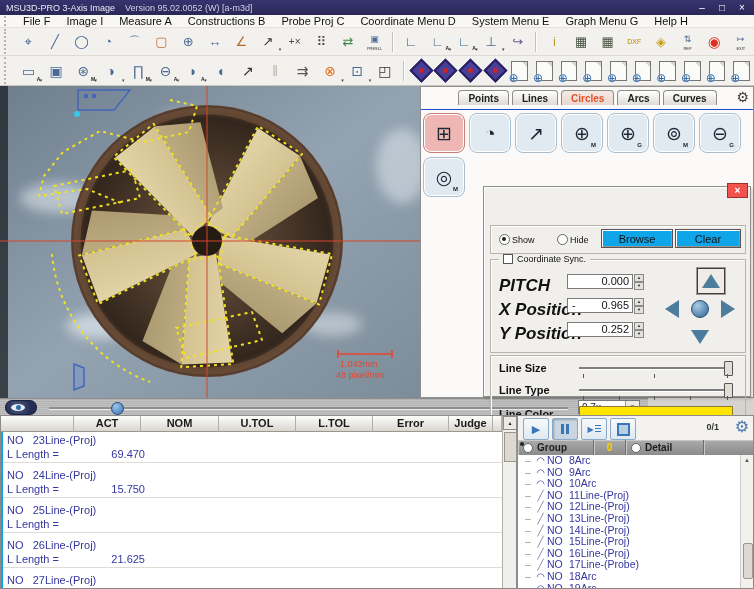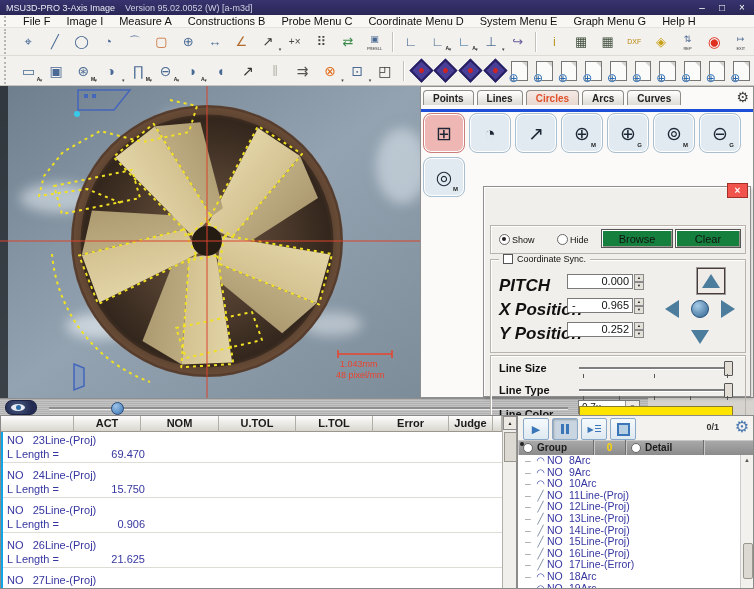--- a/index.html
+++ b/index.html
@@ -64,21 +64,21 @@
   #zslider .handle{position:absolute;left:62px;top:1px;width:11px;height:11px;border-radius:50%;
     background:radial-gradient(circle at 35% 30%,#9cc4ea,#3a72b0);border:1px solid #2a4a78;}
   #zoomsel{position:relative;width:62px;height:14px;margin-right:8px;background:#fff;border:1px solid #7a7a7a;
     font-size:10px;line-height:13px;padding-left:3px;box-sizing:border-box;color:#111;}
   #zoomsel .dd{position:absolute;right:0;top:0;width:13px;height:12px;background:#ece9e4;border-left:1px solid #9a9a9a;
     text-align:center;font-size:6px;line-height:12px;color:#333;}
 
   
   #rightpanel{position:absolute;left:420px;top:86px;width:334px;height:312px;background:#fbfaf8;
     border:1px solid #8f8f8f;box-sizing:border-box;}
-  #tabsrow{position:absolute;left:0;top:0;width:100%;height:22px;border-bottom:3px solid #1d4ed8;}
+  #tabsrow{position:absolute;left:0;top:0;width:100%;height:22px;border-bottom:1px solid #1d4ed8;text-align:center;}
   .tab{display:inline-block;margin:3px 1px 0 2px;padding:2px 9px 1px;font-size:10px;font-weight:bold;color:#222;
     background:linear-gradient(#ffffff,#dddbd5);border:1px solid #8f8d88;border-bottom:none;
     border-radius:4px 4px 0 0;cursor:default;}
   .tab.active{color:#e0502a;background:linear-gradient(#f6e9e4,#e8d8d0);}
   #tabgear{position:absolute;right:4px;top:2px;font-size:14px;color:#3f3f3f;cursor:default;}
   .bigbtn{position:absolute;width:40px;height:38px;border-radius:8px;background:#e1eaf1;
     border:1px solid #a9bece;box-shadow:inset 0 0 0 1px #fff;display:flex;align-items:center;justify-content:center;cursor:default;}
   .bigbtn .glyph{font-size:19px;color:#1d2736;line-height:19px;}
   .bigbtn .sub{position:absolute;right:6px;bottom:4px;font-size:6px;font-weight:bold;color:#222;}
   .bigbtn.active{background:#efb7b4;border-color:#c97f7b;}
@@ -86,21 +86,21 @@
   
   #dialog{position:absolute;left:62px;top:99px;width:268px;height:211px;background:#f1efeb;
     border:1px solid #8f8f8f;box-shadow:1px 1px 0 #fff inset, 2px 2px 3px rgba(0,0,0,.15);box-sizing:border-box;}
   #closex{position:absolute;right:2px;top:-4px;width:21px;height:15px;background:#f0544c;border:1px solid #a23028;
     color:#fff;font-size:10px;font-weight:bold;text-align:center;line-height:13px;cursor:default;box-sizing:border-box;}
   .gbox{position:absolute;border:1px solid #b8b4ab;box-shadow:1px 1px 0 #fff inset;margin-top:32px;}
   #secA{left:6px;top:6px;width:254px;height:27px;}
   .radio{position:absolute;width:9px;height:9px;border-radius:50%;background:#fff;border:1px solid #666;}
   .radio.sel::after{content:"";position:absolute;left:2px;top:2px;width:4px;height:4px;border-radius:50%;background:#222;}
   .rlabel{position:absolute;font-size:9px;color:#111;}
-  .btn3d{position:absolute;height:19px;background:#15803d;border:1px solid #555;
+  .btn3d{position:absolute;height:19px;background:#0ea5e9;border:1px solid #555;
     box-shadow:inset 1px 1px 0 #fff, inset -1px -1px 0 #9a968e;font-size:11px;color:#111;
     text-align:center;line-height:18px;cursor:default;box-sizing:border-box;}
   #gb1{left:6px;top:40px;width:254px;height:92px;}
   #gb1 .legend{position:absolute;left:8px;top:-6px;background:#f1efeb;padding:0 4px;font-size:9px;color:#111;display:flex;align-items:center;}
   #gb1 .legend .cbx{width:8px;height:8px;background:#fff;border:1px solid #555;margin-right:4px;}
   .dfield{position:absolute;left:6px;height:17px;}
   .dfield .dlabel{position:absolute;left:2px;top:2px;font-weight:bold;font-size:17px;color:#111;white-space:nowrap;font-style:italic;}
   .dfield .dinput{position:absolute;left:70px;top:0;width:66px;height:15px;background:#fff;border:1px solid #7a7a7a;
     box-sizing:border-box;font-size:11px;color:#111;}
   .dfield .sign{position:absolute;left:4px;top:0;line-height:13px;}
@@ -191,21 +191,21 @@
     </div>
   </div>
 
   <div id="menubar">
     <span class="grip"></span>
     <span id="menubar-items" style="display:flex;">
         <span class="menu-item">File F</span>
         <span class="menu-item">Image I</span>
         <span class="menu-item">Measure A</span>
         <span class="menu-item">Constructions B</span>
-        <span class="menu-item">Probe Menu C</span>
+        <span class="menu-item">Probe Proj C</span>
         <span class="menu-item">Coordinate Menu D</span>
         <span class="menu-item">System Menu E</span>
         <span class="menu-item">Graph Menu G</span>
         <span class="menu-item">Help H</span>
       </span>
   </div>
 
   <div id="tb1">
     <span class="grip"></span>
   <span class="tbtn">
@@ -657,21 +657,20 @@
           <div class="r1">NO   24Line-(Proj)</div>
           <div class="r2">
             <span class="meas">L Length =</span>
             <span class="act">15.750</span>
           </div>
         </div>
         <div class="grp">
           <div class="r1">NO   25Line-(Proj)</div>
           <div class="r2">
             <span class="meas">L Length =</span>
-            <span class="act">0.906</span>
           </div>
         </div>
         <div class="grp">
           <div class="r1">NO   26Line-(Proj)</div>
           <div class="r2">
             <span class="meas">L Length =</span>
             <span class="act">21.625</span>
           </div>
         </div>
         <div class="grp">
@@ -726,21 +725,21 @@
     <div id="tree">
         <div class="titem"><span class="branch">–</span><span class="ticon arc">◠</span><span class="tno">NO</span><span class="tlabel">8Arc</span></div>
         <div class="titem"><span class="branch">–</span><span class="ticon arc">◠</span><span class="tno">NO</span><span class="tlabel">9Arc</span></div>
         <div class="titem"><span class="branch">–</span><span class="ticon arc">◠</span><span class="tno">NO</span><span class="tlabel">10Arc</span></div>
         <div class="titem"><span class="branch">–</span><span class="ticon line">╱</span><span class="tno">NO</span><span class="tlabel">11Line-(Proj)</span></div>
         <div class="titem"><span class="branch">–</span><span class="ticon line">╱</span><span class="tno">NO</span><span class="tlabel">12Line-(Proj)</span></div>
         <div class="titem"><span class="branch">–</span><span class="ticon line">╱</span><span class="tno">NO</span><span class="tlabel">13Line-(Proj)</span></div>
         <div class="titem"><span class="branch">–</span><span class="ticon line">╱</span><span class="tno">NO</span><span class="tlabel">14Line-(Proj)</span></div>
         <div class="titem"><span class="branch">–</span><span class="ticon line">╱</span><span class="tno">NO</span><span class="tlabel">15Line-(Proj)</span></div>
         <div class="titem"><span class="branch">–</span><span class="ticon line">╱</span><span class="tno">NO</span><span class="tlabel">16Line-(Proj)</span></div>
-        <div class="titem"><span class="branch">–</span><span class="ticon line">╱</span><span class="tno">NO</span><span class="tlabel">17Line-(Error)</span></div>
+        <div class="titem"><span class="branch">–</span><span class="ticon line">╱</span><span class="tno">NO</span><span class="tlabel">17Line-(Probe)</span></div>
         <div class="titem"><span class="branch">–</span><span class="ticon arc">◠</span><span class="tno">NO</span><span class="tlabel">18Arc</span></div>
         <div class="titem"><span class="branch">–</span><span class="ticon arc">◠</span><span class="tno">NO</span><span class="tlabel">19Arc</span></div>
       </div>
     <div id="tsb">
       <div class="flatarrow">▲</div>
       <div class="sbthumb" style="top:88px;height:34px;"></div>
     </div>
   </div>
 
 </div>

